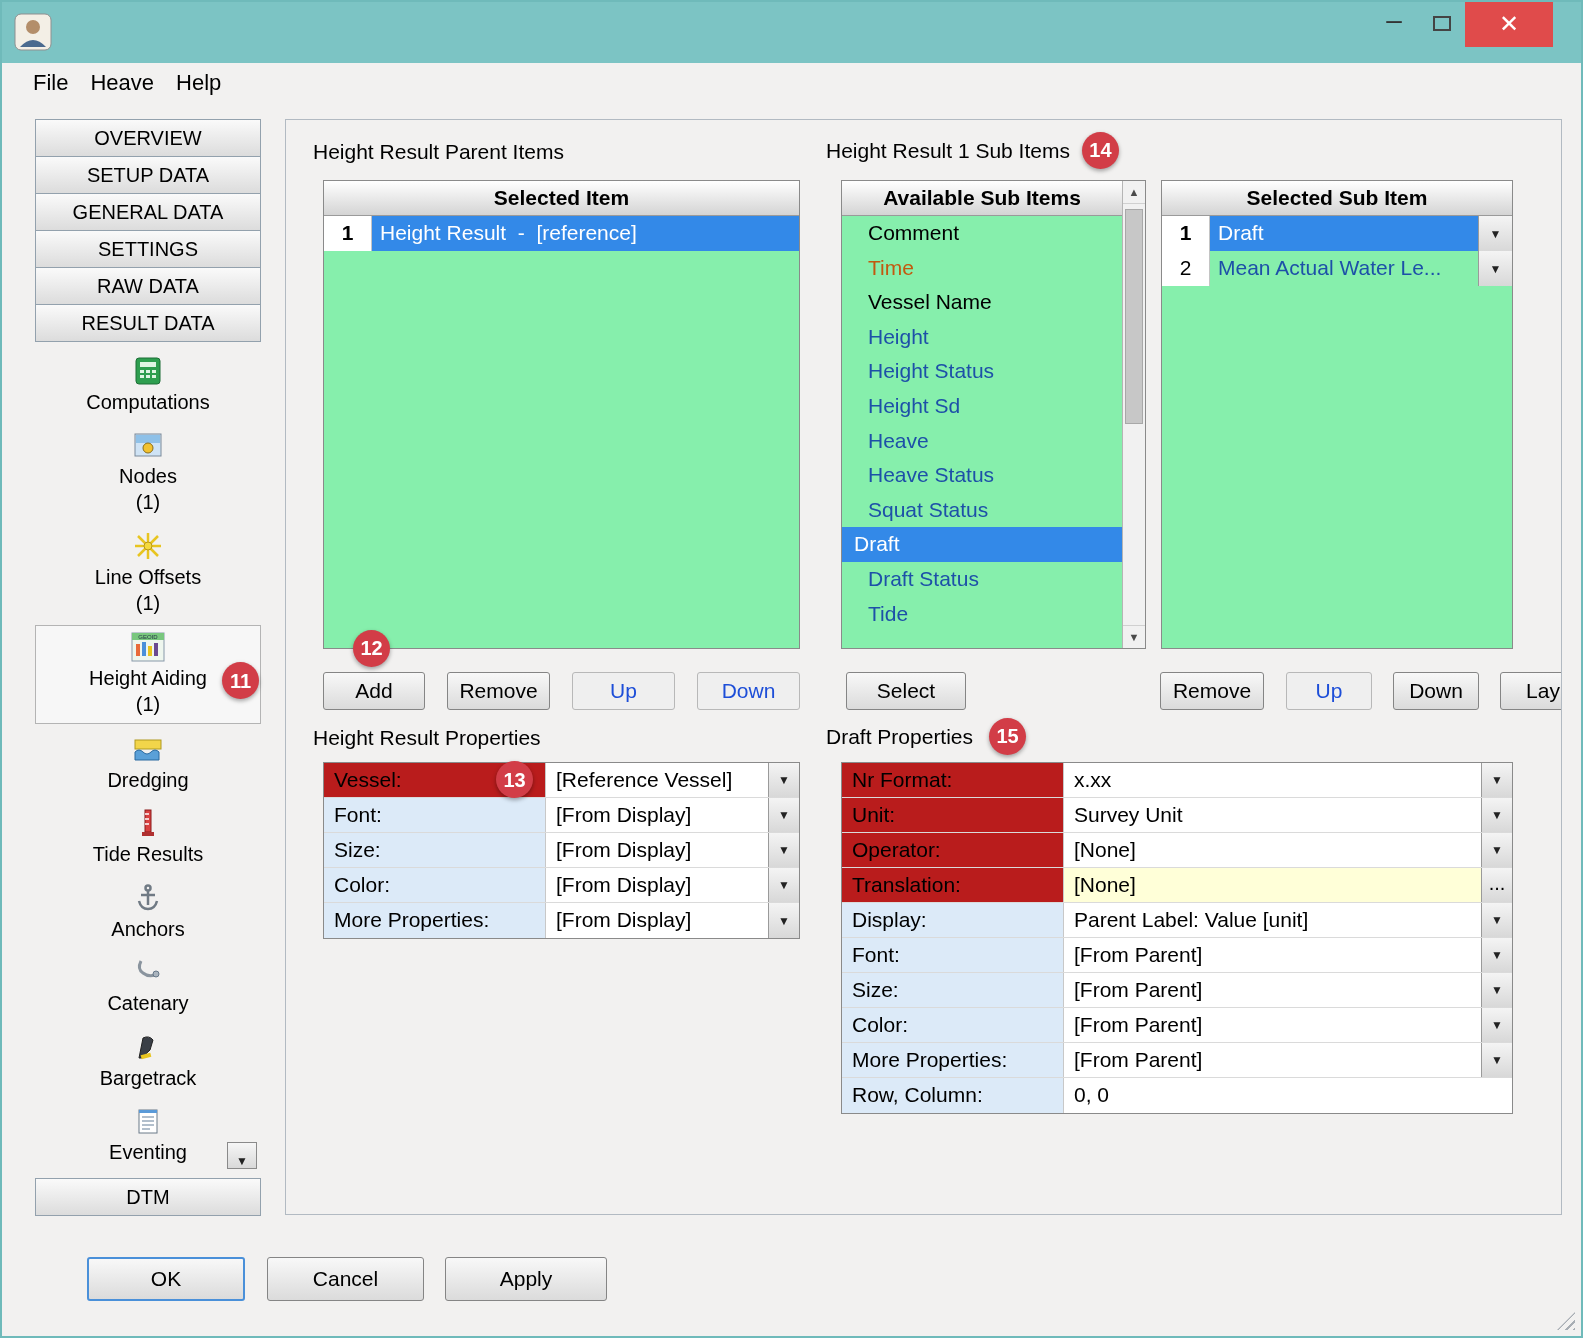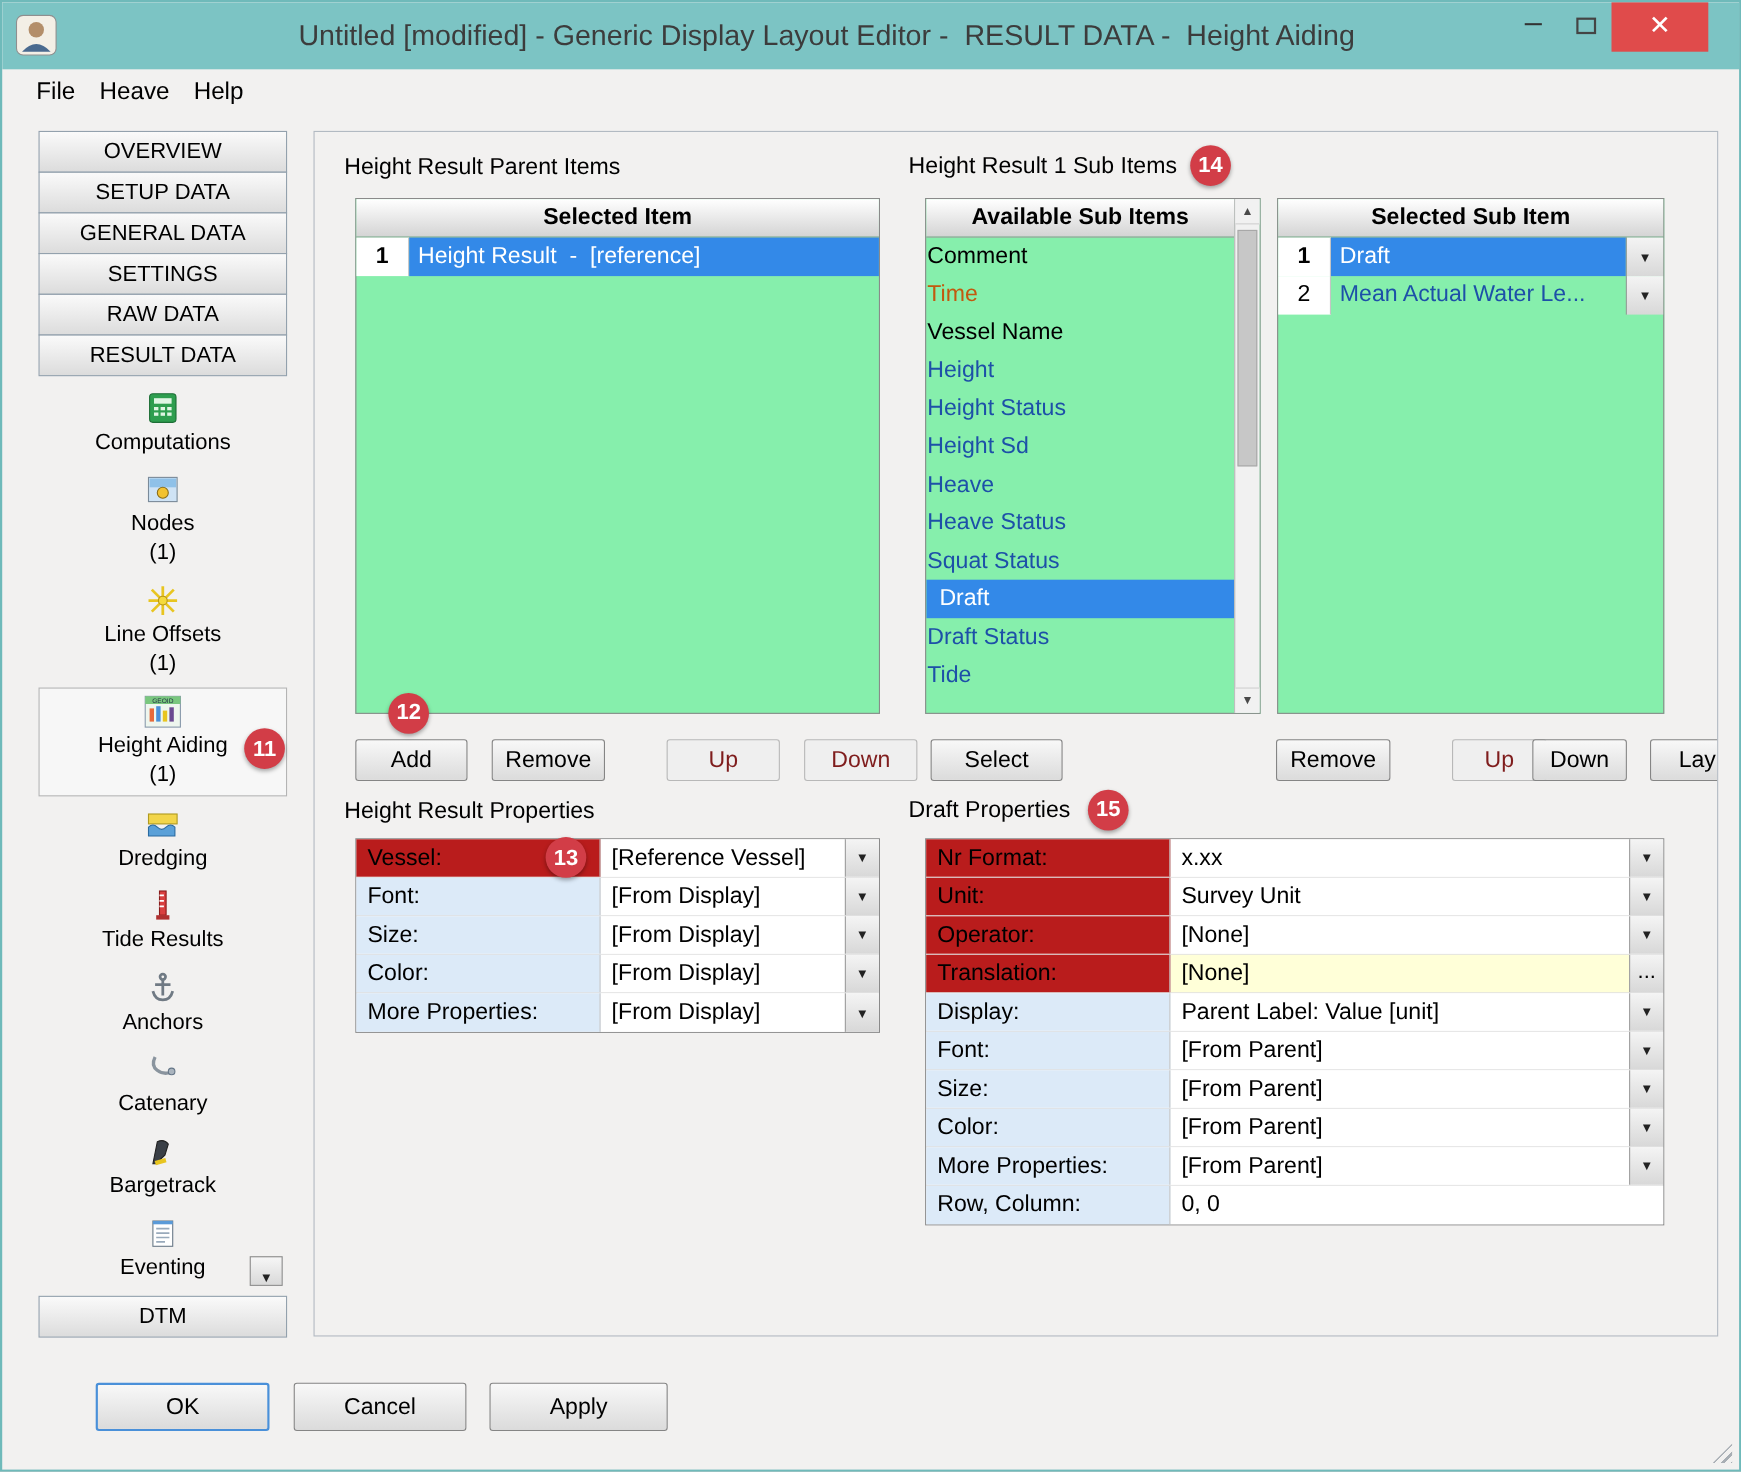--- a/index.html
+++ b/index.html
@@ -55,21 +55,21 @@
               border-right:1px solid #c4c4c4; background:#fff; flex:none; }
   .item-cell { flex:1; line-height:34px; padding-left:8px; overflow:hidden; white-space:pre; }
   .sel-blue { background:#3389e8; color:#fff; }
   .txt-blue { color:#1d50a8; }
   .txt-orange { color:#c2590f; }
 
   
   .avail-box { display:flex; }
   .avail-left { flex:1; display:flex; flex-direction:column; overflow:hidden; }
   .avail-items { flex:1; overflow:hidden; }
-  .avail-item { height:34.6px; line-height:34px; padding-left:1px; font-size:21px; }
+  .avail-item { height:34.6px; line-height:34px; padding-left:26px; font-size:21px; }
   .avail-item.sel-blue { padding-left:12px; }
   .vscroll { width:23px; border-left:1px solid #b5b5b5; background:#f1f1f1; position:relative; flex:none; }
   .vs-btn { position:absolute; left:0; right:0; height:23px; text-align:center; font-size:11px;
             line-height:23px; color:#4a4a4a; background:#f1f1f1; }
   .vs-up { top:0; border-bottom:1px solid #d0d0d0; }
   .vs-down { bottom:0; border-top:1px solid #d0d0d0; }
   .vs-thumb { position:absolute; left:2px; right:2px; top:28px; height:215px;
               background:#c7c7c7; border:1px solid #a8a8a8; }
 
   
@@ -89,21 +89,21 @@
                 border-right:1px solid #c8c8c8; position:relative; }
   .bg-yellow { background:#b91c1c; }
   .bg-blue { background:#dceaf8; }
   .prop-value { flex:1; padding-left:10px; line-height:34px; background:#fff;
                 overflow:hidden; white-space:nowrap; }
   .prop-value.bg-yellow { background:#ffffd8; }
 
   
   .btn { position:absolute; height:38px; line-height:36px; text-align:center; font-size:21px;
          background:linear-gradient(#f8f8f8,#dbdbdb); border:1px solid #858585; border-radius:3px; }
-  .btn.disabled { color:#7f1d1d; background:#efefef; border-color:#b8b8b8;margin-left:34px; }
+  .btn.disabled { color:#1d4ed8; background:#efefef; border-color:#b8b8b8; }
 
   
   .footer-btn { position:absolute; height:44px; line-height:42px; text-align:center; font-size:21px;
                 background:linear-gradient(#f8f8f8,#dbdbdb); border:1px solid #858585; border-radius:3px; }
   .footer-ok { left:85px; top:1255px; width:158px; border:2px solid #4a90d9; line-height:40px; }
   .footer-cancel { left:265px; top:1255px; width:157px; }
   .footer-apply { left:443px; top:1255px; width:162px; }
   .resize-grip { position:absolute; right:6px; bottom:6px; width:18px; height:18px;
                  background:repeating-linear-gradient(135deg,#a8aeb4 0 2px,transparent 2px 6px);
                  clip-path:polygon(100% 0,100% 100%,0 100%); }
@@ -120,21 +120,20 @@
 <div class="window">
 
   <div class="titlebar">
     <span class="app-icon">
       <svg width="38" height="38" viewBox="0 0 38 38">
           <rect x="1" y="1" width="36" height="36" rx="6" fill="#f3efe6" stroke="#8f8f8f"></rect>
           <circle cx="19" cy="14" r="7" fill="#b38e6a"></circle>
           <path d="M6 34 q13 -14 26 0 z" fill="#4a6a8f"></path>
         </svg>
     </span>
-    <span class="win-title">Untitled [modified] - Generic Display Layout Editor -  RESULT DATA -  Height Aiding</span>
     <span class="cap-btn cap-min">–</span>
     <span class="cap-btn cap-max"><span class="sq"></span></span>
     <span class="cap-btn cap-close">✕</span>
   </div>
 
   <div class="menubar">
     <span class="menu-item">File</span>
     <span class="menu-item">Heave</span>
     <span class="menu-item">Help</span>
   </div>

